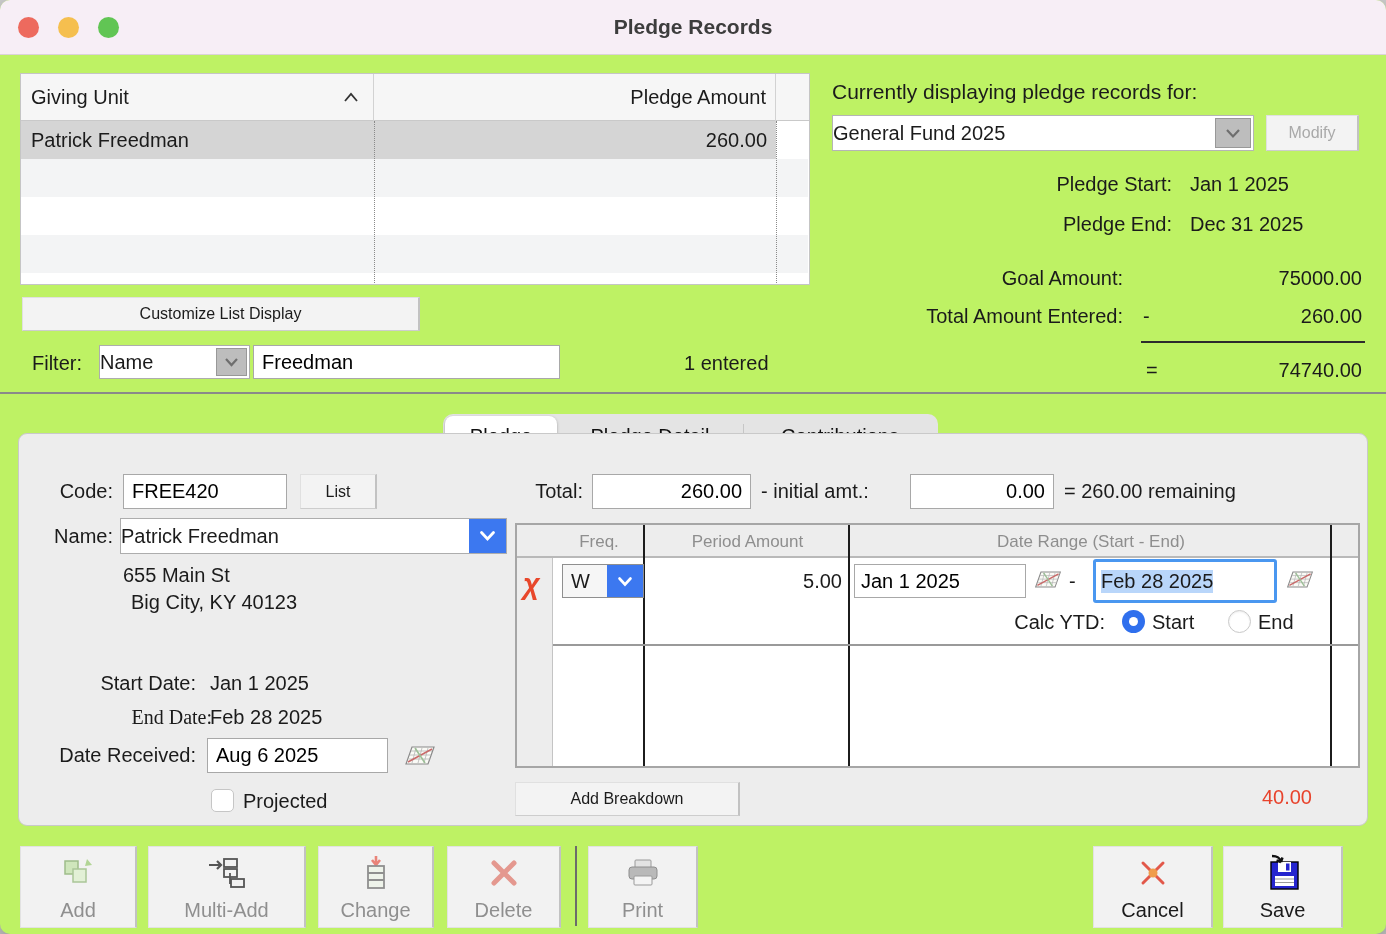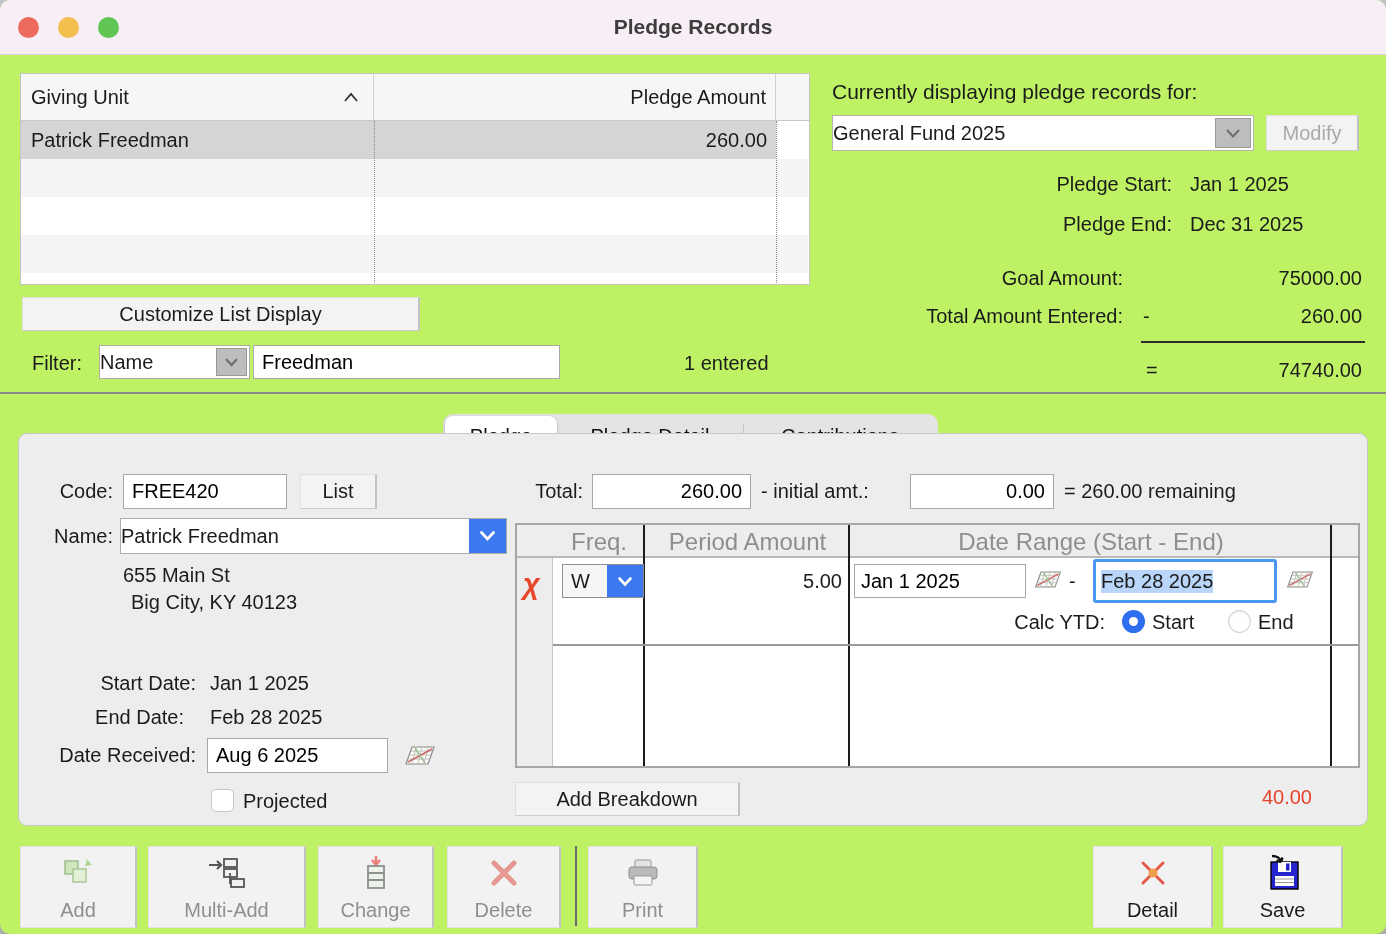--- a/index.html
+++ b/index.html
@@ -21,21 +21,21 @@
   .gt-head { position:absolute; left:0; top:0; width:100%; height:47px; background:#f6f6f6;
              border-bottom:1px solid #c9c9c9; font-size:20px; }
   .gt-hcell { position:absolute; top:0; height:47px; display:flex; align-items:center; }
   .gt-body { position:absolute; left:0; top:47px; width:100%; height:162px; }
   .gt-row { position:absolute; left:0; width:755px; height:38px; display:flex; align-items:center; font-size:20px; }
   .gt-dotline { position:absolute; top:47px; height:162px; width:0; border-left:1px dotted #8a8a8a; }
 
   
   .btn { background:#f3f3f3; border:1px solid #e0e0e0; border-right:2px solid #c2c2c2;
          border-bottom:1px solid #cdcdcd; display:flex; align-items:center; justify-content:center;
-         font-size:20px; color:#1b1b1b; }
+         font-size:16px; color:#1b1b1b; }
   .tfield { background:#fff; border:1.5px solid #a8a8a8; font-size:20px; color:#000;
             font-family:"Liberation Sans", sans-serif; padding:0 8px; }
   .combo { background:#fff; border:1.5px solid #adadad; display:flex; align-items:stretch; font-size:20px; }
   .combo .val { flex:1; display:flex; align-items:center; }
   .dd-gray { width:31px; background:#bdbdbd; border:1px solid #989898; margin:2px;
              display:flex; align-items:center; justify-content:center; }
   .dd-blue { width:37px; background:#3c78f0; display:flex; align-items:center; justify-content:center; }
   .lbl { position:absolute; display:flex; align-items:center; font-size:20px; color:#1b1b1b; }
   .lbl-r { justify-content:flex-end; text-align:right; }
 
@@ -47,21 +47,21 @@
   .tab.active { background:#fff; border-radius:8px; box-shadow:0 1px 3px rgba(0,0,0,.3); }
   .tabsep { width:1px; height:24px; background:#c6c6c6; }
   .groupbox { left:18px; top:433px; width:1350px; height:393px; background:#ededed;
               border:1.5px solid #c9c9c9; border-radius:9px; }
 
   
   .btable { left:515px; top:523px; width:845px; height:245px; background:#fff; border:2px solid #a6a6a6; }
   .bt-head { position:absolute; left:0; top:0; width:841px; height:33px; background:#ededed;
              border-bottom:2px solid #b9b9b9; }
   .bt-hcell { position:absolute; top:0; height:33px; display:flex; align-items:center;
-              justify-content:center; font-size:24px; color:#8e8e8e; }
+              justify-content:center; font-size:17px; color:#8e8e8e; }
   .bt-vdark { position:absolute; top:0; width:2px; height:241px; background:#1c1c1c; }
   .bt-gutter { position:absolute; left:0; top:33px; width:36px; height:208px; background:#ededed;
                border-right:1px solid #c4c4c4; }
   .chi { font-size:29px; font-weight:bold; font-style:italic; color:#e8472b; line-height:1; }
 
   .focusring { border:3px solid #4a97f0; border-radius:3px; background:#fff;
                display:flex; align-items:center; padding-left:5px; font-size:20px; }
   .selhl { background:#b9d6fa; }
 
   .radio { width:23px; height:23px; border-radius:50%; }
@@ -196,21 +196,21 @@
           <polyline points="2.5,2.5 8.5,9 14.5,2.5" fill="none" stroke="#fff" stroke-width="2.8" stroke-linecap="round"></polyline>
         </svg>
     </div>
   </div>
 
   <div class="lbl" style="left:123px; top:562px; height:26px;">655 Main St</div>
   <div class="lbl" style="left:123px; top:589px; height:26px;margin-left:8px;">Big City, KY 40123</div>
 
   <div class="lbl lbl-r" style="left:60px; top:670px; width:136px; height:26px;">Start Date:</div>
   <div class="lbl" style="left:210px; top:670px; height:26px;">Jan 1 2025</div>
-  <div class="lbl lbl-r" style="left:48px; top:704px; width:136px; height:26px;">End Date:</div>
+  <div class="lbl lbl-r" style="left:76px; top:704px; width:136px; height:26px;font-family:Liberation Serif, serif;">End Date:</div>
   <div class="lbl" style="left:210px; top:704px; height:26px;">Feb 28 2025</div>
 
   <div class="lbl lbl-r" style="left:30px; top:738px; width:166px; height:35px;">Date Received:</div>
   <input class="abs tfield" style="left: 207px; top: 738px; width: 181px; height: 35px;" value="Aug 6 2025">
   <svg class="abs" style="left:403px; top:744px;" width="34" height="24" viewBox="0 0 34 24">
     <path d="M9,3 L31,3 L25,20 L3,20 Z" fill="#fafaf6" stroke="#8a8a8a" stroke-width="1.2"></path>
     <path d="M8,7 L29,7 M7,11 L28,11 M6,15 L27,15 M13,4 L9,19 M19,4 L15,19 M25,4 L21,19" stroke="#b5b5b5" stroke-width="0.8"></path>
     <path d="M5,18 L29,5" stroke="#c96a6a" stroke-width="1.6"></path>
     <path d="M12,4 L22,19" stroke="#9cbf97" stroke-width="1.6"></path>
   </svg>
@@ -349,21 +349,21 @@
     <div class="tb-label dim">Print</div>
   </div>
 
   <div class="tb-btn" style="left:1093px; width:120px;">
     <div class="icon">
       <svg width="36" height="36" viewBox="0 0 36 36">
         <path d="M8,8 L28,28 M28,8 L8,28" stroke="#e2584a" stroke-width="3" stroke-linecap="round"></path>
         <circle cx="18" cy="18" r="4.5" fill="#f09d4b"></circle>
       </svg>
     </div>
-    <div class="tb-label">Detail</div>
+    <div class="tb-label">Cancel</div>
   </div>
 
   <div class="tb-btn" style="left:1223px; width:120px;">
     <div class="icon">
       <svg width="38" height="38" viewBox="0 0 38 38">
         <rect x="7" y="8" width="27" height="27" fill="#2525cf" stroke="#000" stroke-width="1.4"></rect>
         <rect x="14" y="8" width="13" height="10" fill="#fff"></rect>
         <rect x="22" y="9.5" width="3.5" height="7" fill="#2525cf"></rect>
         <rect x="11" y="22" width="19" height="10" fill="#fff"></rect>
         <path d="M11,25 L30,25 M11,28.5 L30,28.5" stroke="#9a9a9a" stroke-width="1.2"></path>

